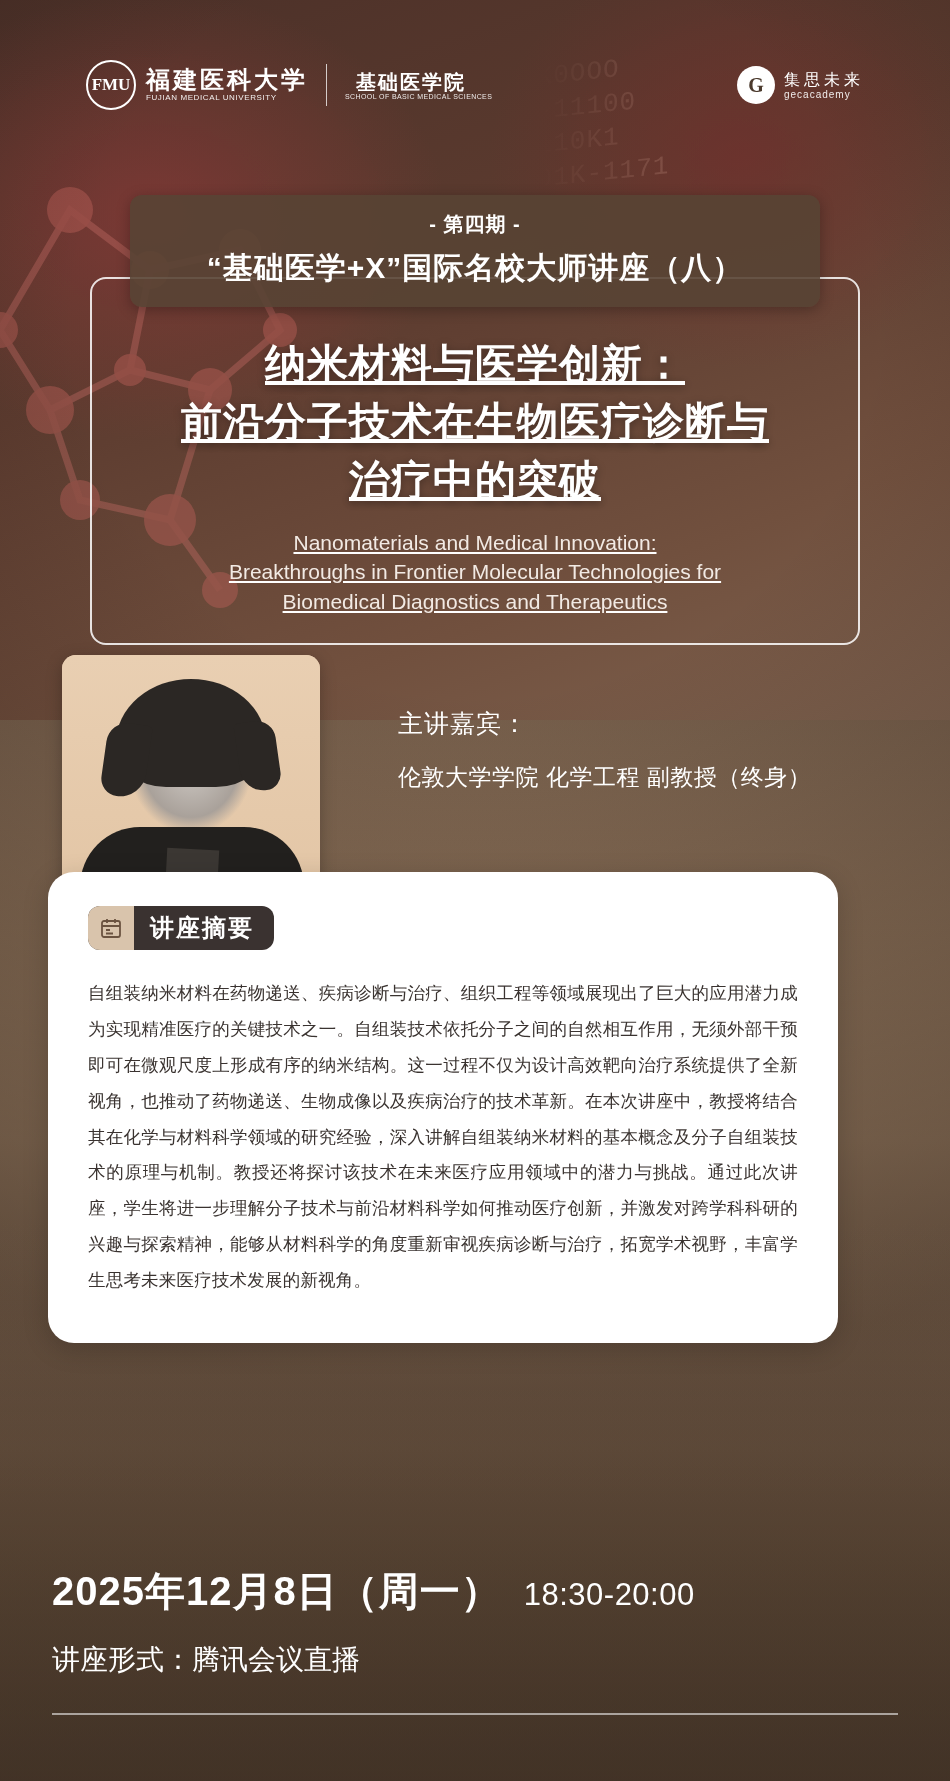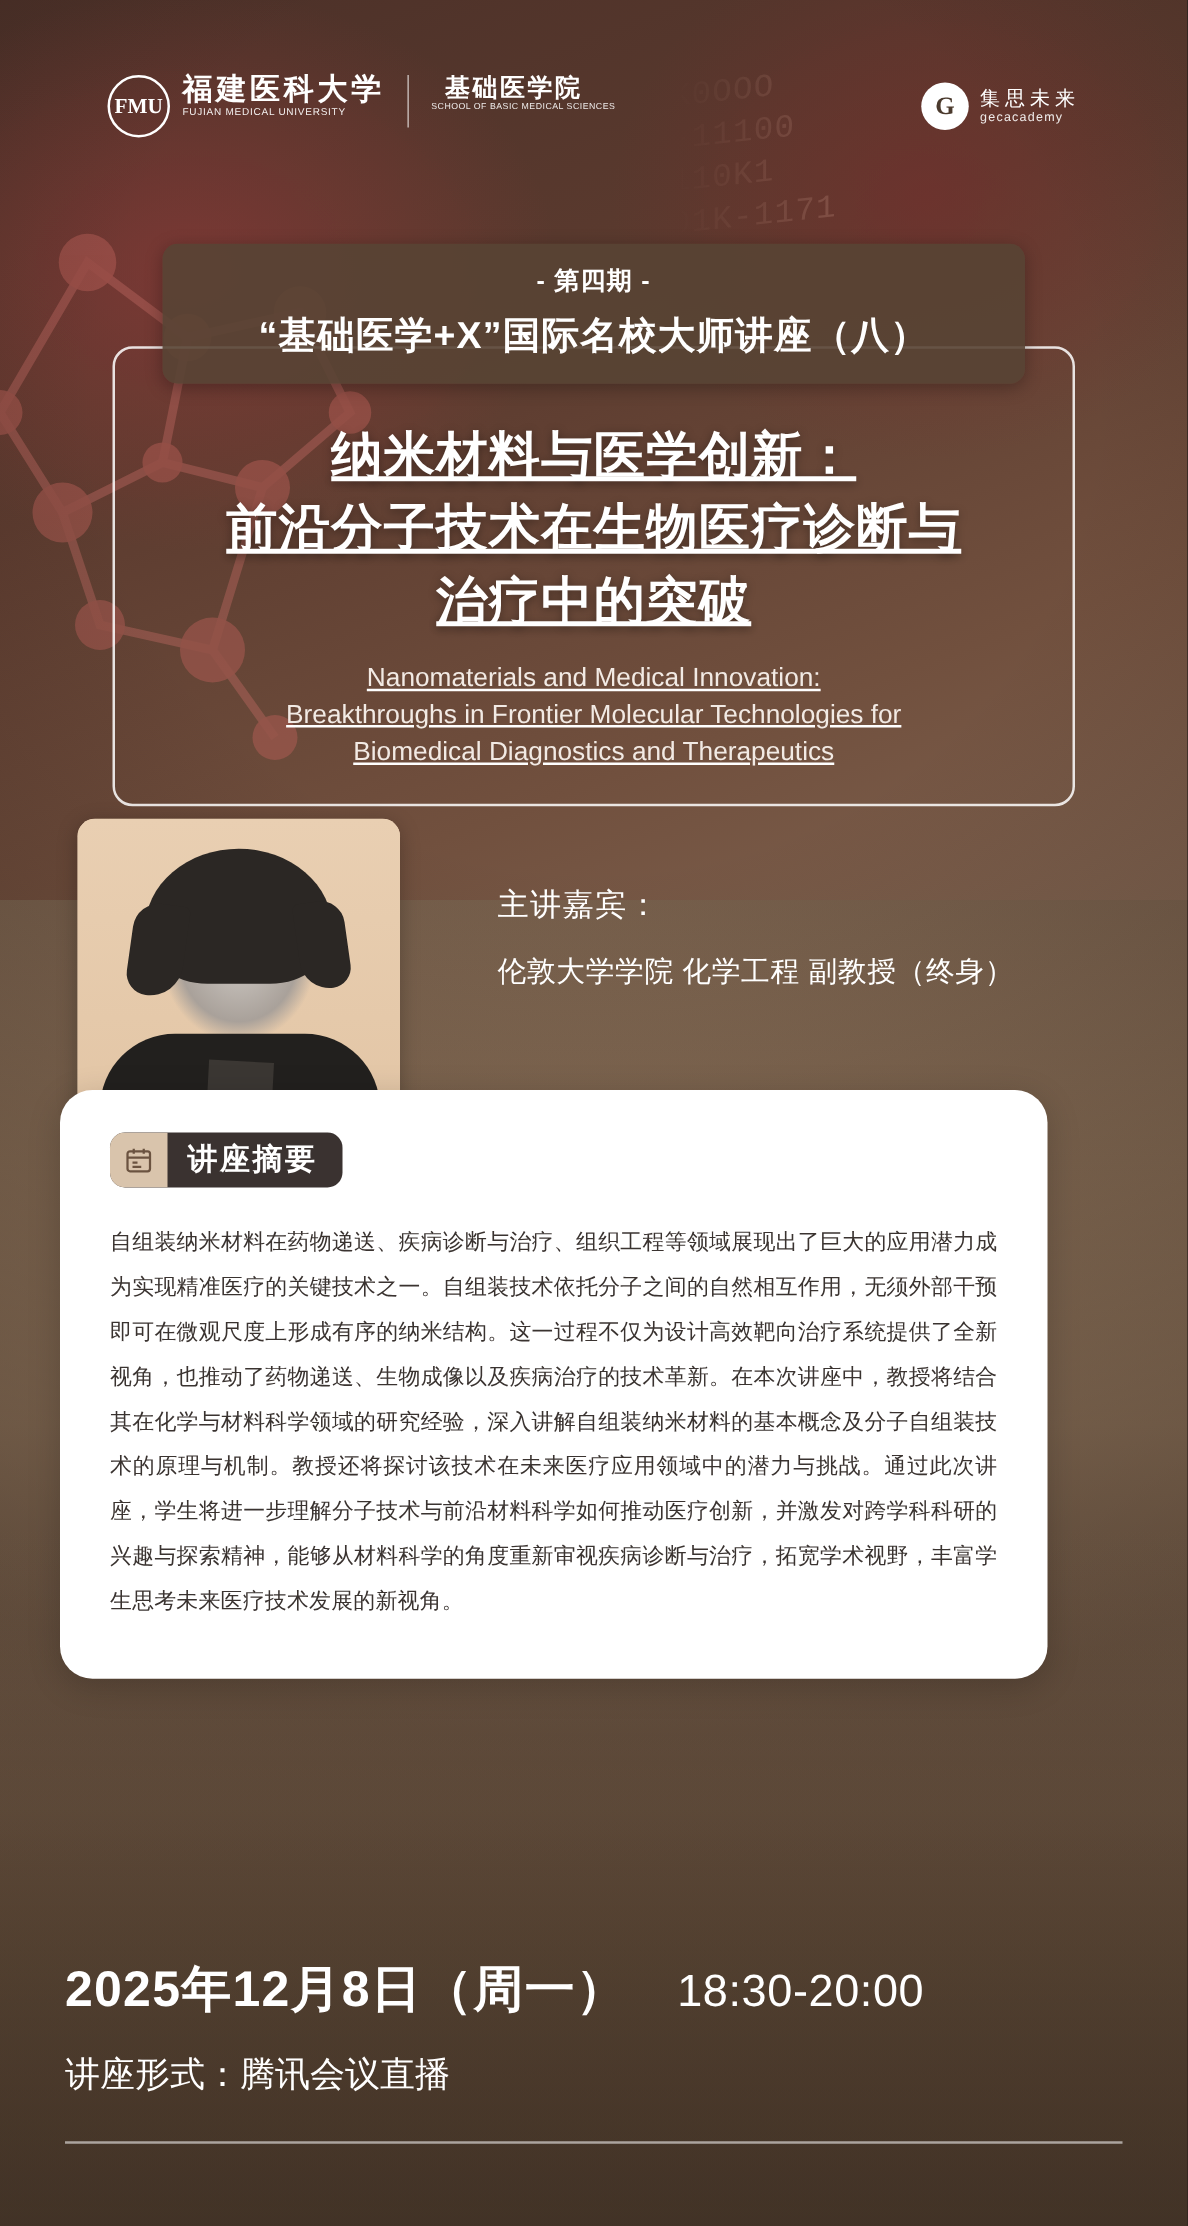--- a/index.html
+++ b/index.html
@@ -69,21 +69,21 @@
   .header {
     position: absolute;
     top: 58px; left: 0; right: 0;
     height: 70px;
     z-index: 5;
   }
   .logo-left {
     position: absolute;
     left: 86px; top: 2px;
     display: flex;
-    align-items: flex-start;
+    align-items: center;
     gap: 10px;
     color: #fff;
   }
   .logo-seal {
     width: 46px; height: 46px;
     border-radius: 50%;
     border: 2px solid #fff;
     display: flex;
     align-items: center;
     justify-content: center;
@@ -358,23 +358,22 @@
     align-items: baseline;
     gap: 22px;
     margin-bottom: 22px;
   }
   .footer-date {
     font-size: 40px;
     font-weight: bold;
     letter-spacing: 1px;
   }
   .footer-time {
-    font-size: 36px;
+    font-size: 31px;
     letter-spacing: .5px;
-    margin-left: 18px;
   }
   .footer-row2 {
     display: flex;
     align-items: baseline;
     gap: 34px;
     font-size: 28px;
   }
   .footer-meeting-id { letter-spacing: 1px; }
   .footer-rule {
     margin-top: 34px;

